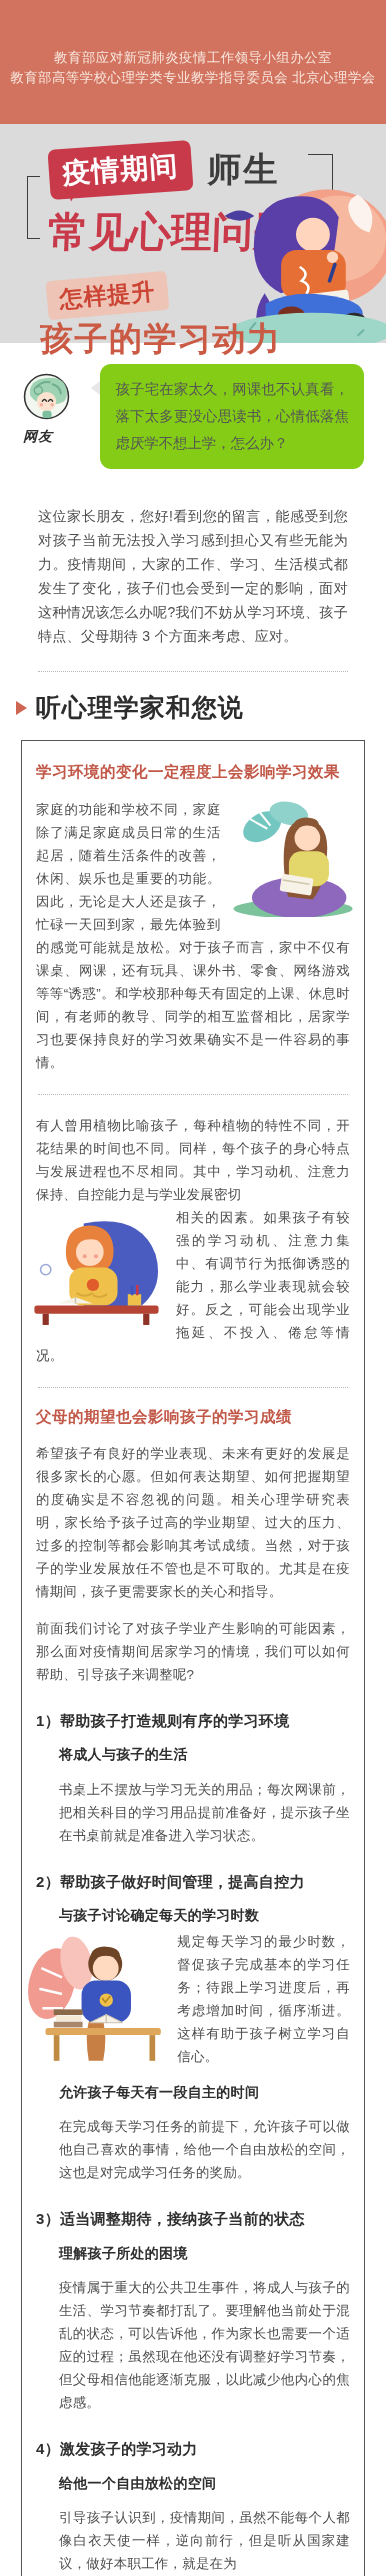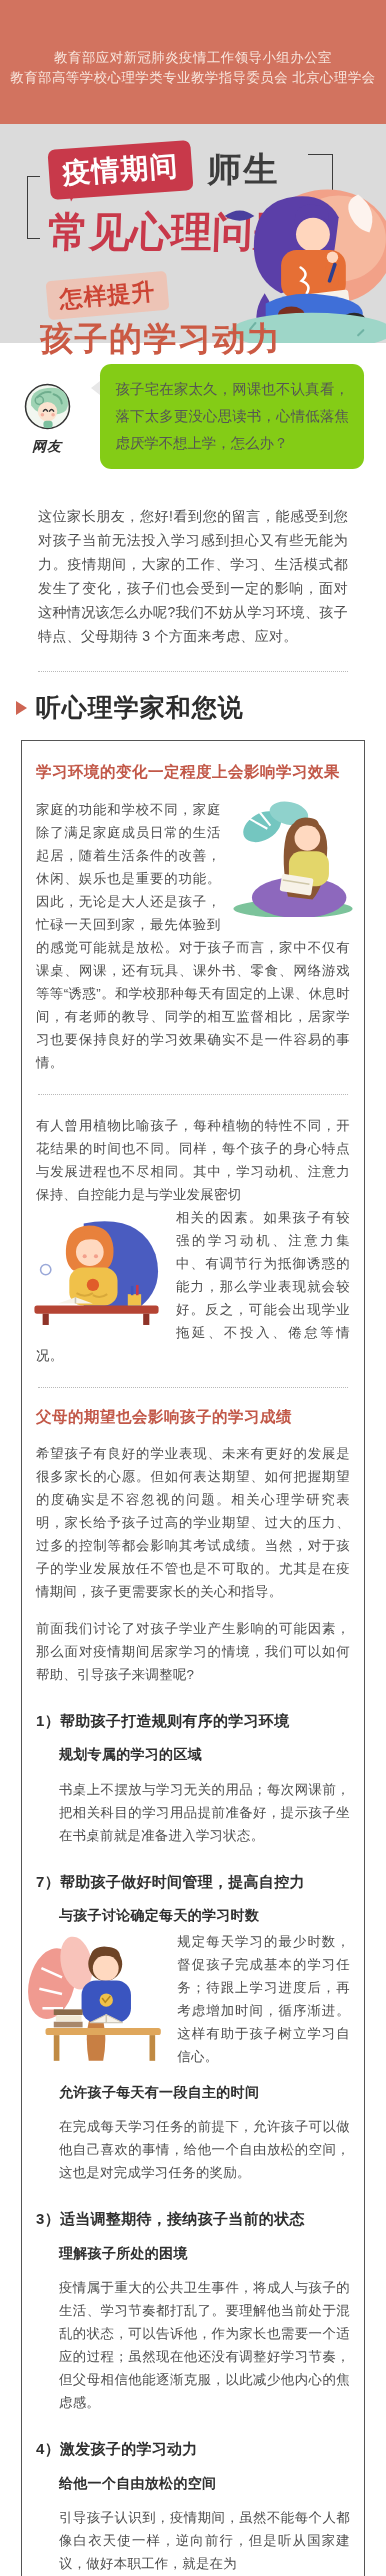--- a/index.html
+++ b/index.html
@@ -27,21 +27,21 @@
   .row2-suffix{color:#3c3c3c;font-size:38px;font-weight:900;margin-left:4.1px;letter-spacing:1px;}
   .topic-chip{position:absolute;left:47px;top:152px;background:#edc4b6;color:#cc4434;
     font-size:23px;font-weight:900;padding:4.1px 12.4px;border-radius:5.2px;transform:rotate(-5deg);letter-spacing:1px;}
   .topic-main{position:absolute;left:40px;top:193px;color:#cb5a44;font-size:33px;font-weight:900;letter-spacing:1.5px;z-index:3;}
   .hero-illu{position:absolute;right:-3.1px;top:61px;z-index:1;}
 
   
   .content{padding-top:20.6px;background:#ffffff;position:relative;z-index:2;}
 
   .chat{position:relative;margin:0 21.6px 0 23px;min-height:112px;}
-  .avatar-wrap{position:absolute;left:0;top:19px;width:48px;text-align:center;}
+  .avatar-wrap{position:absolute;left:0;top:9px;width:48px;}
   .avatar-label{margin-top:6.2px;font-size:14px;font-weight:800;color:#2f2f2f;font-style:italic;letter-spacing:1px;}
   .bubble{margin-left:77px;background:#84cc16;border-radius:11.3px;padding:12.4px 15.5px;
     font-size:14.4px;line-height:27px;color:#555555;position:relative;text-align:justify;}
   .bubble::before{content:'';position:absolute;left:-8.8px;top:17.5px;width:0;height:0;
     border:7.2px solid transparent;border-right:9.3px solid #e7e7e7;border-left:0;}
 
   .intro{margin:28px 38px 0;font-size:14px;line-height:24px;color:#4d4d4d;text-align:justify;letter-spacing:0.3px;}
   .divider{border:none;border-top:1px dotted #b9b9b9;margin:23px 38px 19.6px;}
 
   .section-head{display:flex;align-items:center;margin:0 0 15.5px 15.5px;}
@@ -185,25 +185,25 @@
       </div>
 
       <hr class="box-divider">
 
       <h3 class="box-sub">父母的期望也会影响孩子的学习成绩</h3>
       <p class="para">希望孩子有良好的学业表现、未来有更好的发展是很多家长的心愿。但如何表达期望、如何把握期望的度确实是不容忽视的问题。相关心理学研究表明，家长给予孩子过高的学业期望、过大的压力、过多的控制等都会影响其考试成绩。当然，对于孩子的学业发展放任不管也是不可取的。尤其是在疫情期间，孩子更需要家长的关心和指导。</p>
       <p class="para">前面我们讨论了对孩子学业产生影响的可能因素，那么面对疫情期间居家学习的情境，我们可以如何帮助、引导孩子来调整呢?</p>
 
       <h4 class="item-title">1）帮助孩子打造规则有序的学习环境</h4>
       <div class="item-body">
-        <div class="item-sub">规划专属的学习的区域</div>
+        <div class="item-sub">将成人与孩子的生活</div>
         <p class="para">书桌上不摆放与学习无关的用品；每次网课前，把相关科目的学习用品提前准备好，提示孩子坐在书桌前就是准备进入学习状态。</p>
       </div>
 
-      <h4 class="item-title">7）帮助孩子做好时间管理，提高自控力</h4>
+      <h4 class="item-title">2）帮助孩子做好时间管理，提高自控力</h4>
       <div class="item-body">
         <div class="item-sub">与孩子讨论确定每天的学习时数</div>
         <div class="para clearfix" style="margin-top:0;">
           <svg class="img-left" style="margin-left:-32px;" width="140" height="130" viewBox="0 0 272 252">
             <ellipse cx="48" cy="100" rx="44" ry="70" fill="#f09a90" transform="rotate(14 48 100)"></ellipse>
             <ellipse cx="96" cy="60" rx="30" ry="52" fill="#f8c3ba" transform="rotate(-12 96 60)"></ellipse>
             <path d="M28 70 l40 18 M24 110 l44 10 M30 148 l40 0" stroke="#ffffff" stroke-width="5"></path>
             <path d="M120 250 q-10 -60 6 -92 l18 0 q14 40 4 92z" fill="#c87f43"></path>
             <circle cx="152" cy="62" r="33" fill="#6e4426"></circle>
             <circle cx="153" cy="70" r="25" fill="#ffd9c0"></circle>

